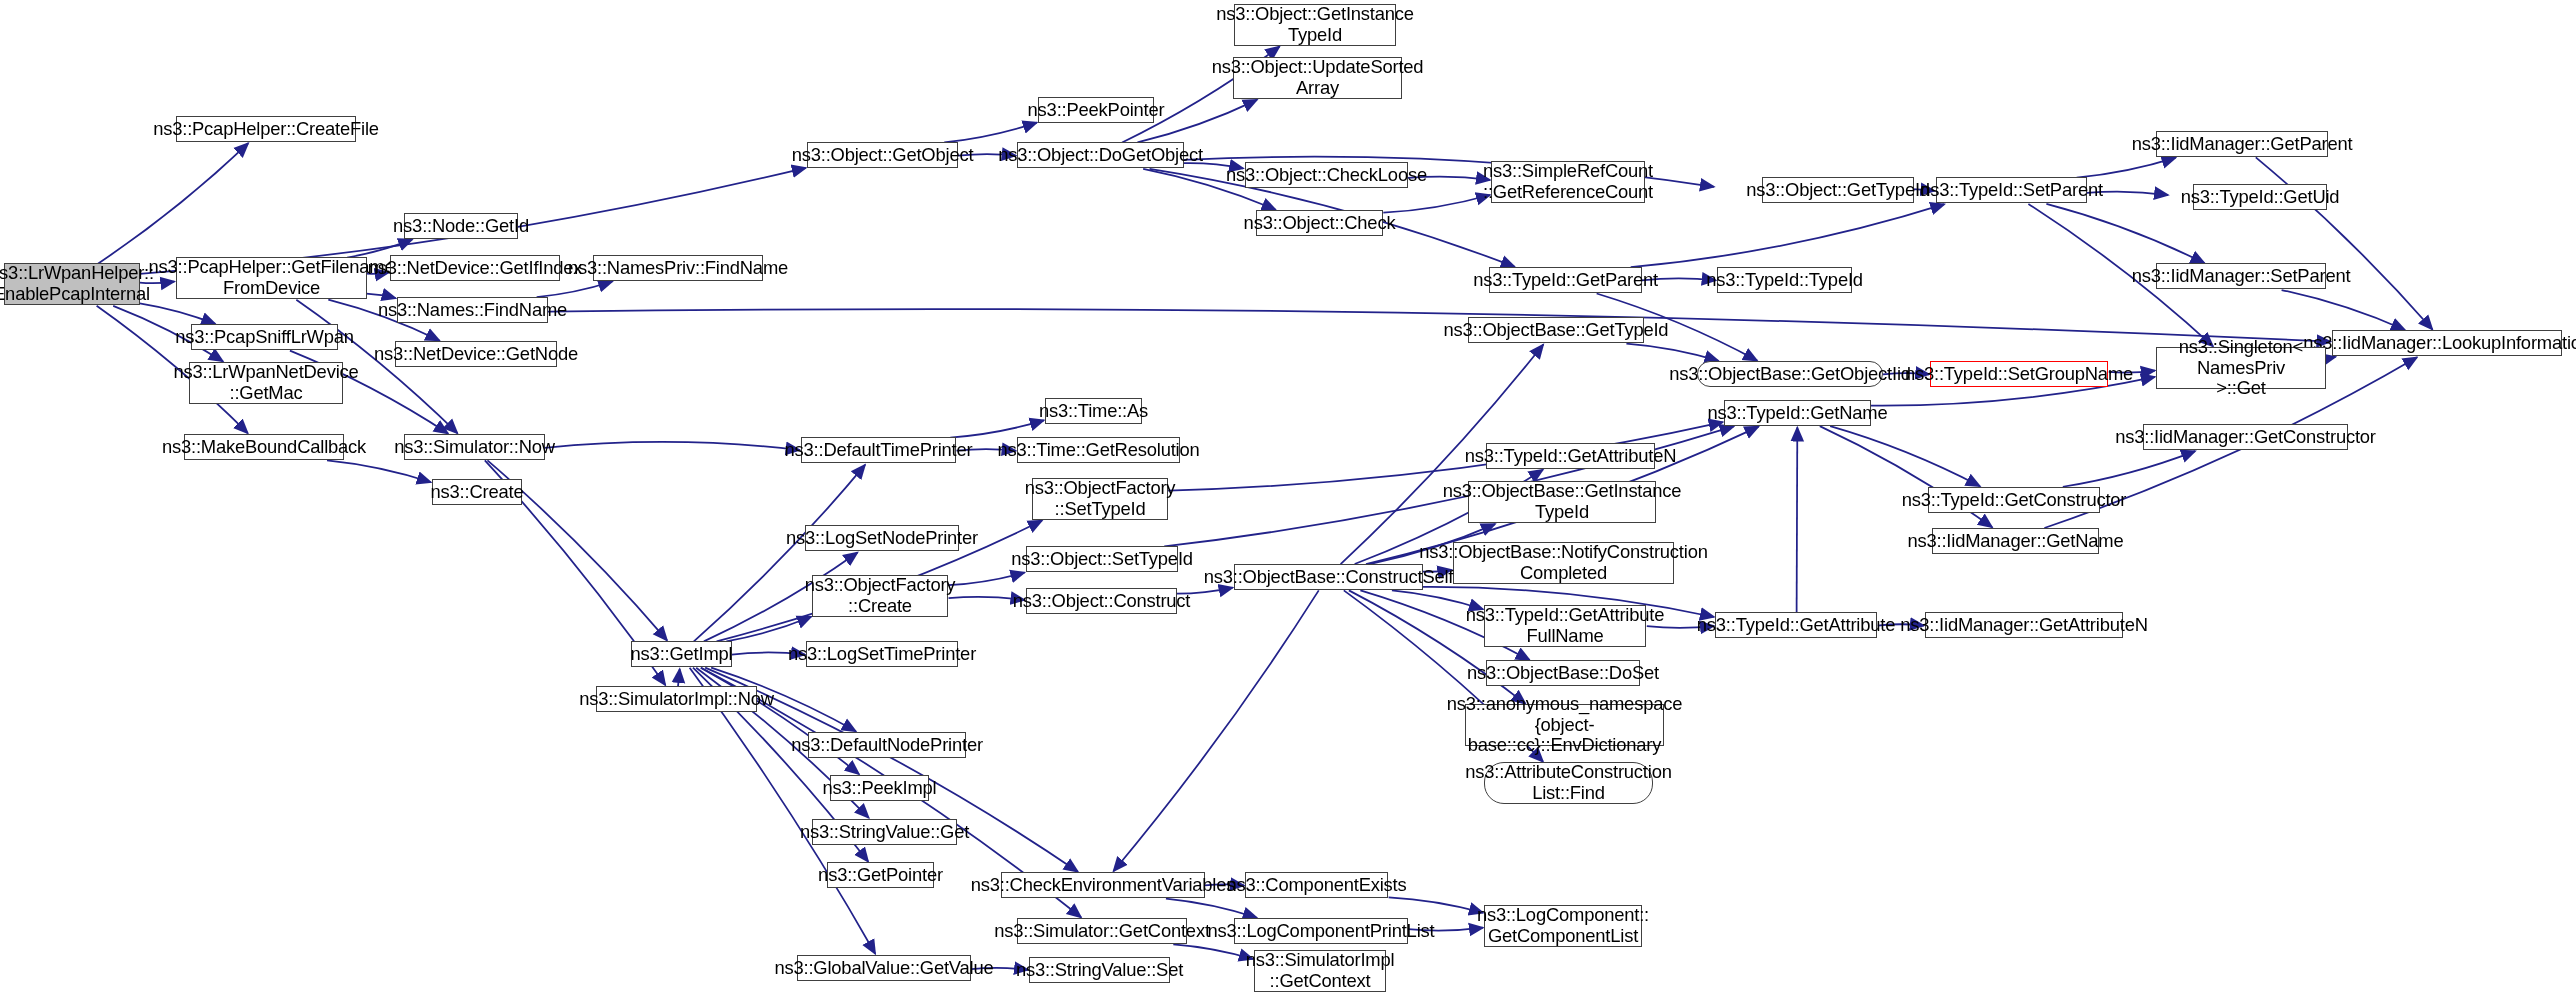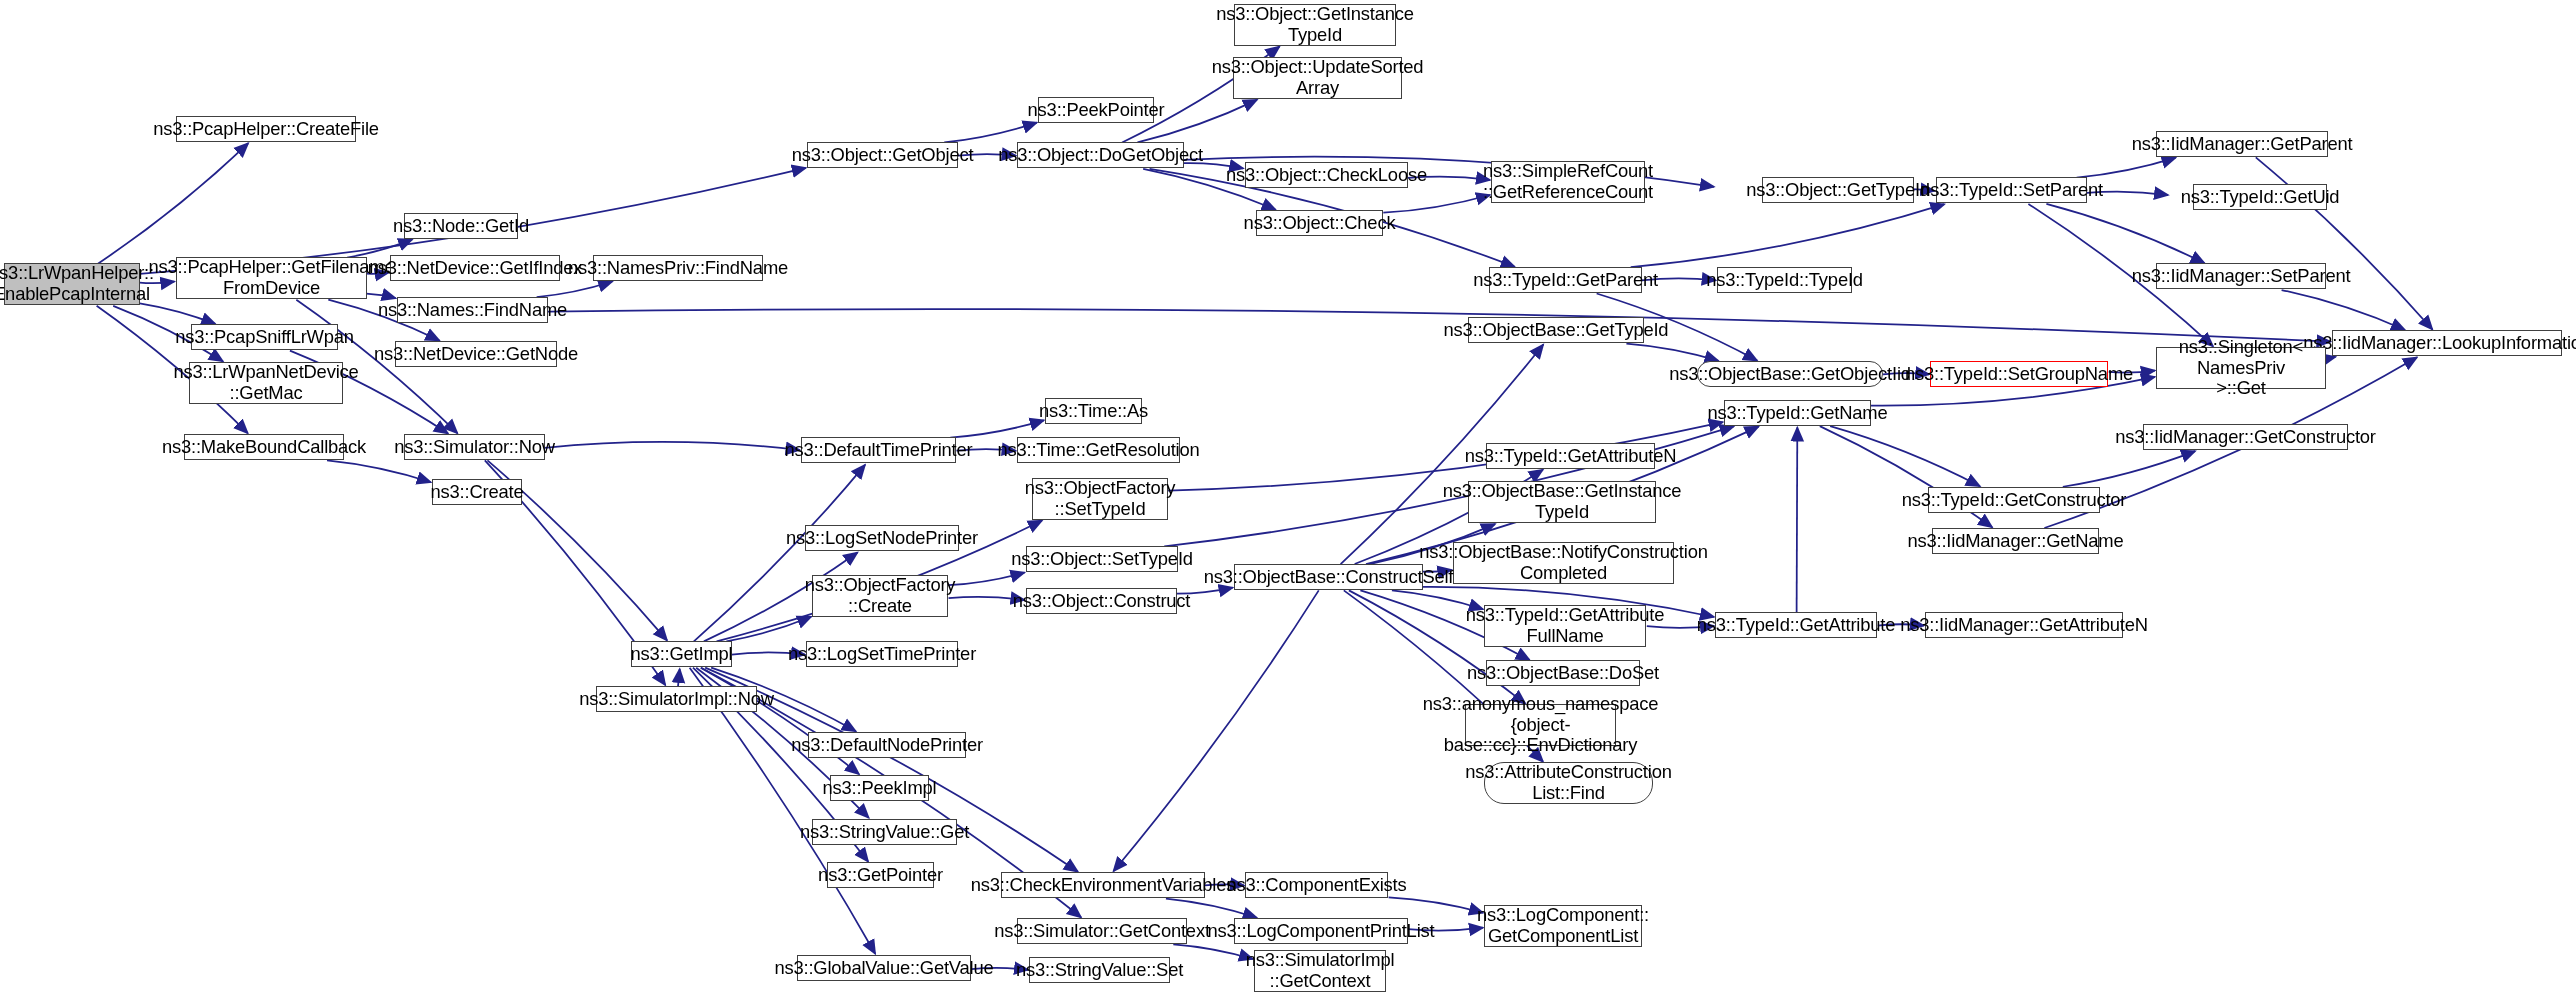--- a/index.html
+++ b/index.html
@@ -250,21 +250,21 @@
       </div>
       <div class="node" style="left: 1715px; top: 612px; width: 162px; height: 26px;">
         <span>ns3::TypeId::GetAttribute</span>
       </div>
       <div class="node" style="left: 1925px; top: 612px; width: 198px; height: 26px;">
         <span>ns3::IidManager::GetAttributeN</span>
       </div>
       <div class="node" style="left: 1486px; top: 660px; width: 154px; height: 26px;">
         <span>ns3::ObjectBase::DoSet</span>
       </div>
-      <div class="node" style="left: 1465px; top: 704px; width: 151px; height: 42px;">
+      <div class="node" style="left: 1465px; top: 704px; width: 199px; height: 42px;">
         <span>ns3::anonymous_namespace
 {object-base::cc}::EnvDictionary</span>
       </div>
       <div class="node" style="left: 1484px; top: 762px; width: 169px; height: 42px; border-radius: 20px;">
         <span>ns3::AttributeConstruction
 List::Find</span>
       </div>
       <div class="node" style="left: 1234px; top: 564px; width: 189px; height: 26px;">
         <span>ns3::ObjectBase::ConstructSelf</span>
       </div>

